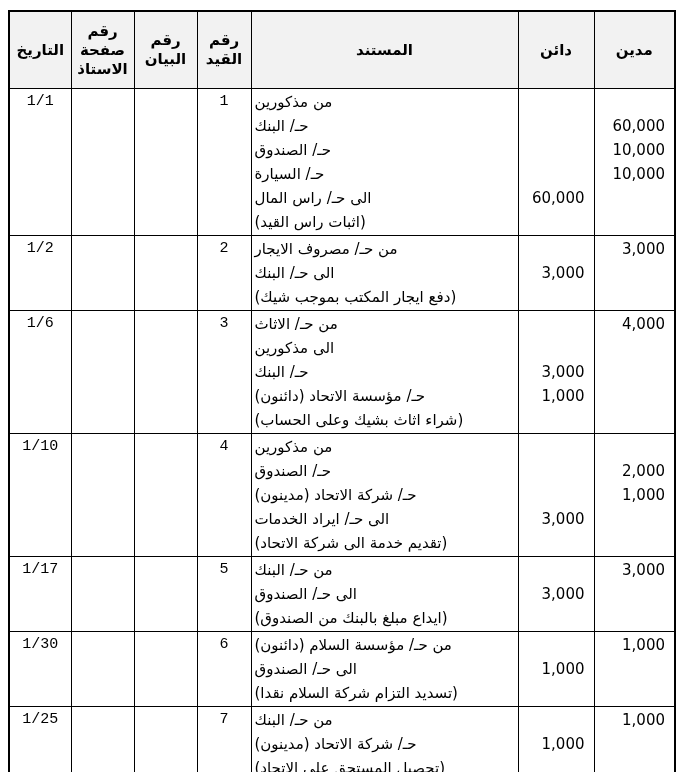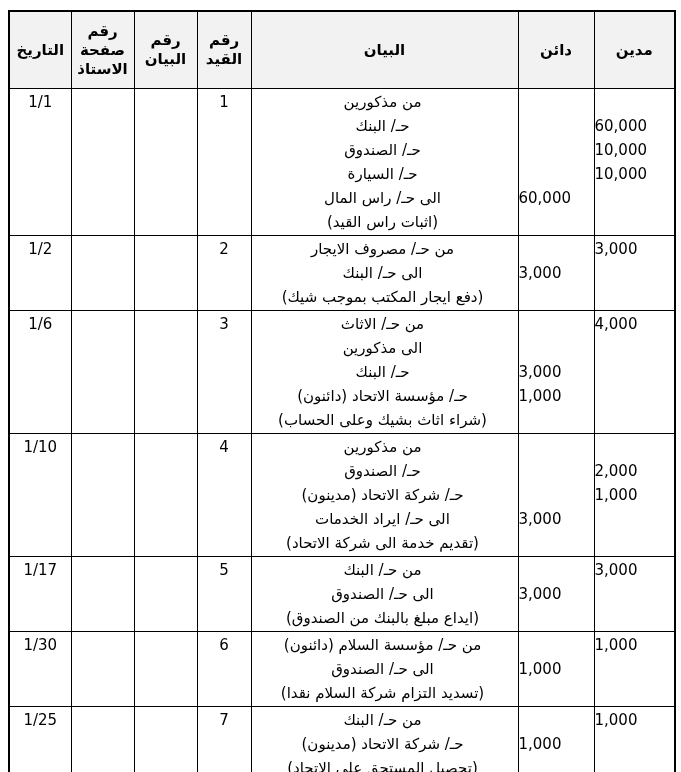--- a/index.html
+++ b/index.html
@@ -14,24 +14,24 @@
     border:2px solid #000;
   }
   .journal th,.journal td{border:1px solid #000;vertical-align:top;padding:0;}
   .journal thead th{
     background:#f2f2f2;height:72px;vertical-align:middle;
     font-weight:bold;font-size:15px;line-height:19px;text-align:center;
     padding:2px 1px;
   }
   .journal tbody td{padding:1px 0;}
   .line{height:24px;line-height:24px;white-space:nowrap;font-size:15px;}
-  .c-desc .line{direction:rtl;text-align:center;padding-right:7px;padding-left:3px;}
-  .c-amount .line{text-align:left;padding-right:9px;}
+  .c-desc .line{direction:rtl;text-align:left;padding-right:7px;padding-left:3px;}
+  .c-amount .line{text-align:right;padding-right:9px;}
   .c-date .cellval,.c-entryno .cellval{
-    text-align:center;font-size:15px;line-height:24px;height:24px;
+    text-align:center;font-size:15px;line-height:24px;height:24px;font-family:Liberation Mono, monospace;
   }
   col.w-date{width:62px;} col.w-ledger{width:63px;} col.w-doc{width:63px;}
   col.w-entryno{width:54px;} col.w-desc{width:267px;}
   col.w-credit{width:76px;} col.w-debit{width:81px;}
 </style>
 </head>
 <body>
 
 <div class="sheet">
   <table class="journal">
@@ -52,21 +52,21 @@
           <th>
             <div>رقم صفحة الاستاذ</div>
           </th>
           <th>
             <div>رقم البيان</div>
           </th>
           <th>
             <div>رقم القيد</div>
           </th>
           <th>
-            <div>البيان</div>
+            <div>المستند</div>
           </th>
           <th>
             <div>دائن</div>
           </th>
           <th>
             <div>مدين</div>
           </th>
         </tr>
     </thead>
     <tbody>

